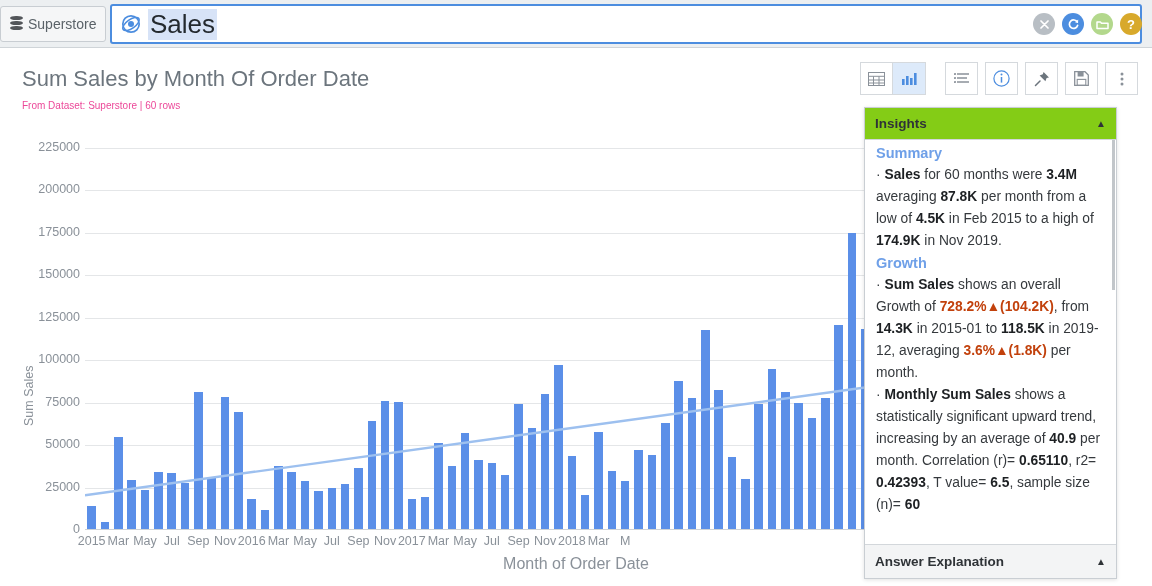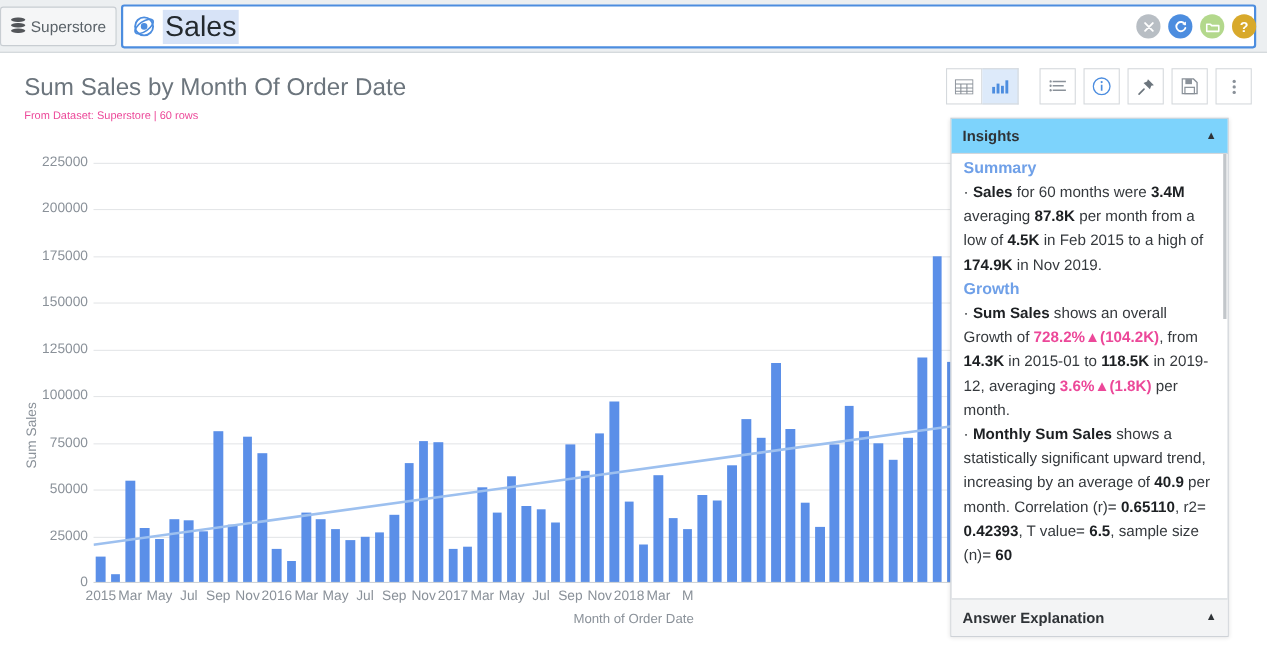--- a/index.html
+++ b/index.html
@@ -84,41 +84,41 @@
   #yaxis-title {
     position:absolute; left:22px; top:296px; font-size:12.5px; color:#8a9199;
     transform:rotate(-90deg); transform-origin:left top; white-space:nowrap;
   }
   #bars { position:absolute; left:0; bottom:0; width:787px; height:382px; }
   .bar { position:absolute; bottom:0; background:#5b8fe8; }
   .xtick { position:absolute; top:386px; font-size:12.5px; color:#8a9199;
            text-align:center; white-space:nowrap; }
   #xaxis-line { position:absolute; left:0; bottom:0; width:787px; height:1px; background:#cfd3d7; }
   #xaxis-title { position:absolute; left:0; top:425px; width:1152px; text-align:center;
-                 font-size:12px; color:#8a9199; }
+                 font-size:16px; color:#8a9199; }
   #trend { position:absolute; left:0; top:0; width:787px; height:382px; pointer-events:none; }
 
   
   #insights {
     position:absolute; left:864px; top:107px; width:253px; height:472px;
     background:#fff; border:1px solid #c9ced3;
     box-shadow:0 1px 4px rgba(0,0,0,.12);
     display:flex; flex-direction:column;
   }
   .panel-head {
-    height:32px; flex:0 0 32px; background:#7dd3fc; border-bottom:1px solid #d3d7db;
+    height:32px; flex:0 0 32px; background:#84cc16; border-bottom:1px solid #d3d7db;
     display:flex; align-items:center; justify-content:space-between;
     padding:0 10px; font-size:13.5px; font-weight:bold; color:#2f3337; cursor:pointer;
   }
   .caret { font-size:10px; color:#2f3337; }
   #insights-body { flex:1 1 auto; padding:2px 9px 4px 11px; overflow:hidden;
                    font-size:13.8px; line-height:22px; color:#35393d; }
   .sec-title { color:#6fa0e8; font-weight:bold; font-size:14.5px; display:block; }
   .b { font-weight:bold; color:#1d2023; }
-  .up { color:#ec4899; font-weight:bold; }
+  .up { color:#c2410c; font-weight:bold; }
   #panel-foot {
     height:34px; flex:0 0 34px; background:#f3f4f5; border-top:1px solid #d3d7db;
     display:flex; align-items:center; justify-content:space-between;
     padding:0 10px; font-size:13.5px; font-weight:bold; color:#2f3337; cursor:pointer;text-align:right;
   }
   #scroll-track { position:absolute; right:0; top:32px; width:5px; bottom:34px; background:transparent; }
   #scroll-thumb { position:absolute; right:1px; top:0; width:3px; height:150px; background:#c2c6ca; }
 </style>
 </head>
 <body>

